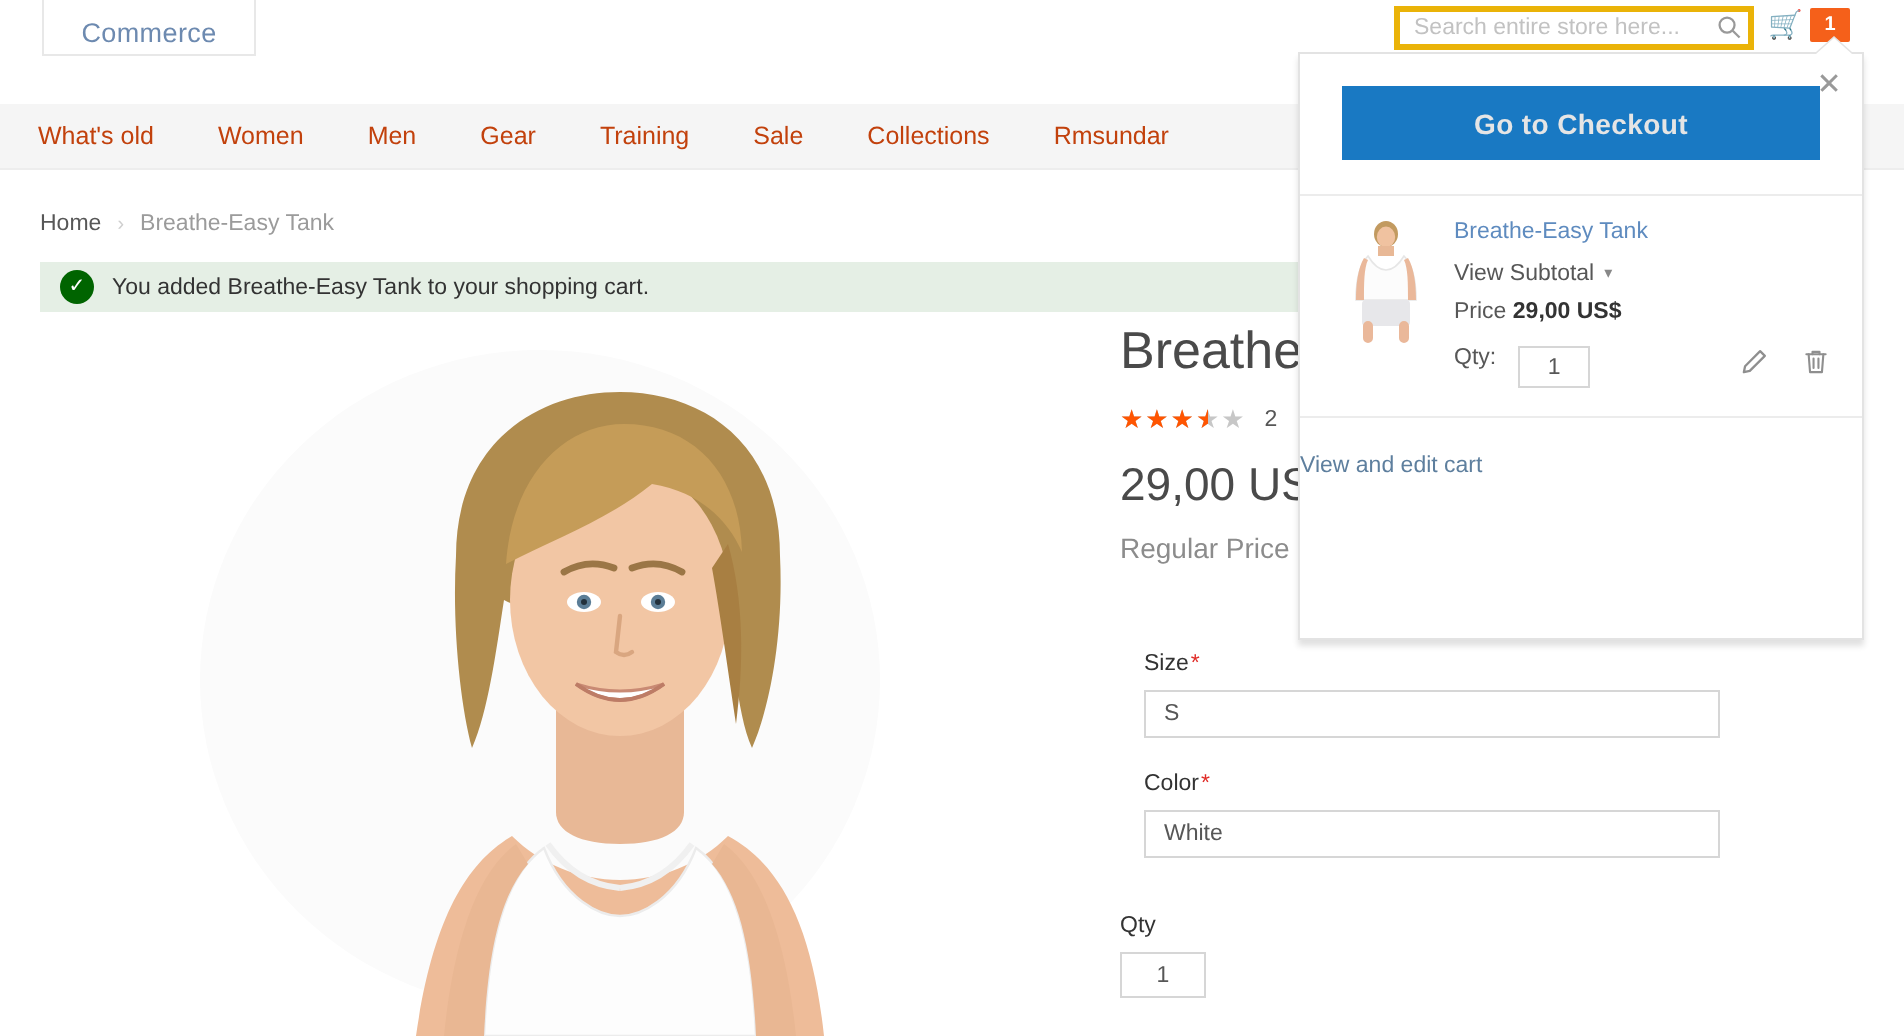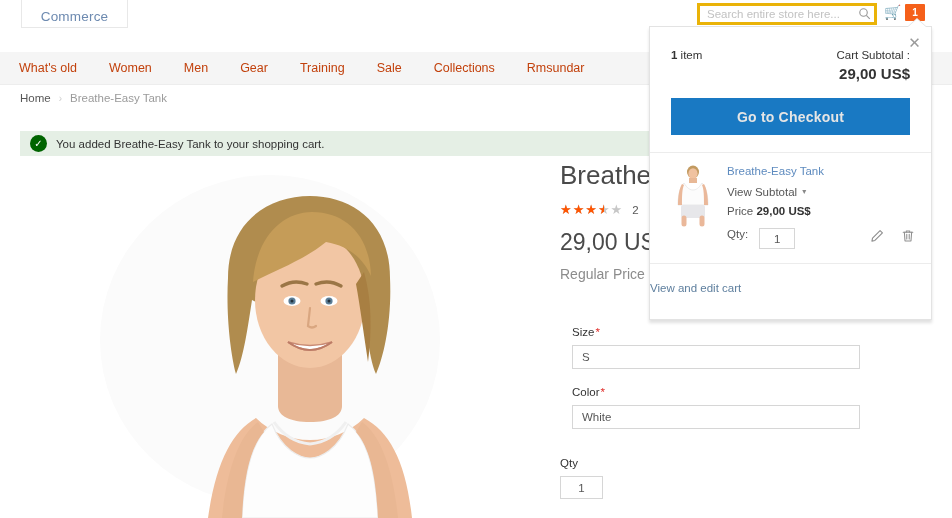--- a/index.html
+++ b/index.html
@@ -76,21 +76,21 @@
     padding-left: 19px;
   }
   .nav-item {
     font-size: 12.5px; color: #c2410c; margin-right: 32px;
     white-space: nowrap; cursor: pointer;
   }
   .nav-item:last-child { margin-right: 0; }
 
   
   .breadcrumb {
-    position: absolute; top: 92px; left: 20px;
+    position: absolute; top: 106px; left: 20px;
     font-size: 11.5px; display: flex; align-items: center; gap: 8px;
   }
   .crumb-home { color: #575757; }
   .crumb-sep { color: #cfcfcf; font-size: 10px; }
   .crumb-current { color: #9b9b9b; }
 
   
   .msg {
     position: absolute; top: 131px; left: 20px;
     width: 912px; height: 25px;
@@ -373,30 +373,20 @@
 
   <div class="qty-block">
     <div class="qty-label">Qty</div>
     <input class="qty-input" value="1" style="">
   </div>
 
   <div class="minicart">
     <div class="minicart-arrow"></div>
     <div class="minicart-close">✕</div>
 
-    <div class="minicart-top">
-      <div class="item-count">
-        <b>1</b>
-        <span>item</span>
-      </div>
-      <div class="subtotal-block">
-        <div class="subtotal-label">Cart Subtotal :</div>
-        <div class="subtotal-value">29,00 US$</div>
-      </div>
-    </div>
 
     <button class="checkout-btn">Go to Checkout</button>
 
     <div class="cart-item">
       <div class="thumb">
         <svg width="44" height="62" viewBox="0 0 44 62">
           <rect width="44" height="62" fill="#ffffff"></rect>
           <ellipse cx="22" cy="7" rx="6" ry="6.5" fill="#c29a60"></ellipse>
           <ellipse cx="22" cy="8.5" rx="4.6" ry="5.2" fill="#f0c2a0"></ellipse>
           <path d="M18 13 h8 v5 h-8 z" fill="#e8b896"></path>

